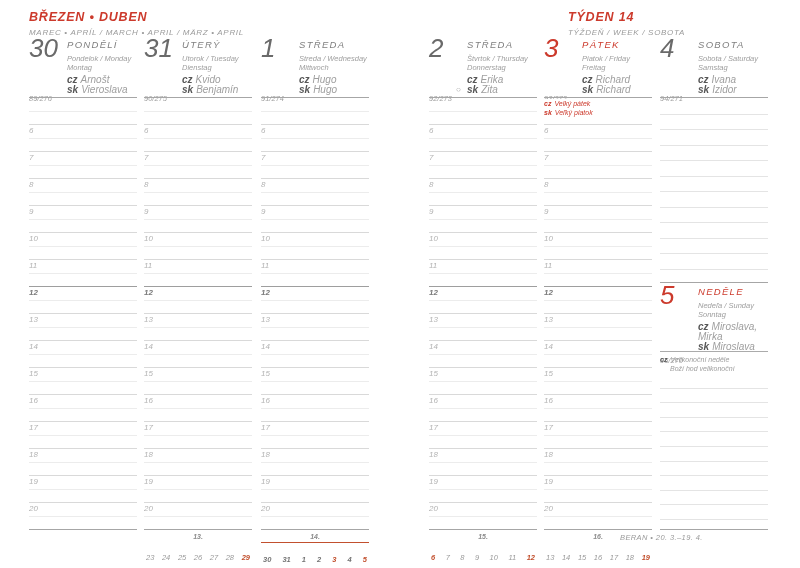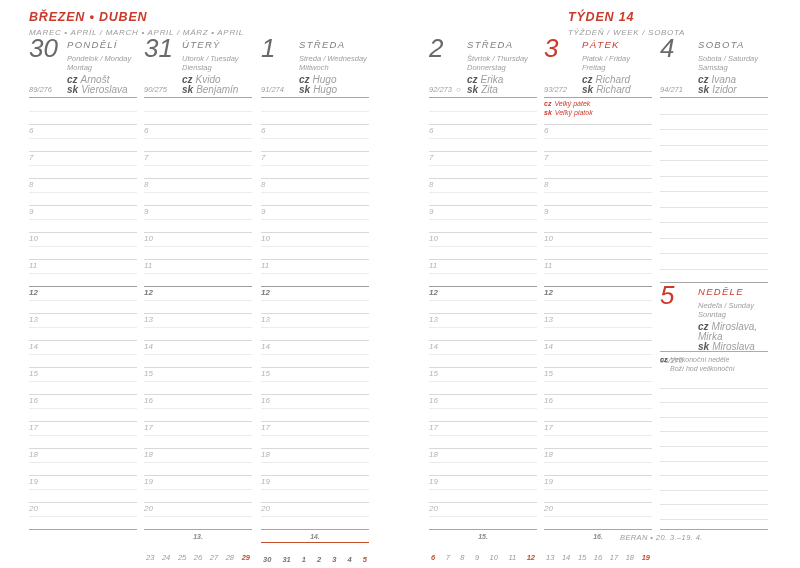--- a/index.html
+++ b/index.html
@@ -11,21 +11,21 @@
   .hdr{position:absolute;top:10px;}
   .hdr .t{font-size:12.5px;font-weight:700;letter-spacing:.8px;color:#cc3a2c;line-height:14px;}
   .hdr .s{font-size:8px;letter-spacing:.7px;color:#9b9b9b;margin-top:4px;line-height:9px;}
   .hdr-left{left:29px;}
   .hdr-right{left:568px;width:208px;text-align:left;}
 
   
   .col{position:absolute;top:38px;width:108px;height:522px;}
   .big-num{position:absolute;left:0;top:0;font-size:26px;line-height:20px;font-weight:400;color:#6a6a6a;}
   .big-num.red{color:#cc3a2c;}
-  .doy{position:absolute;left:0;top:48px;font-size:7.5px;line-height:8px;color:#9e9e9e;}
+  .doy{position:absolute;left:0;top:57px;font-size:7.5px;line-height:8px;color:#9e9e9e;}
   .moon{position:absolute;left:27px;top:48px;font-size:8px;line-height:8px;color:#9e9e9e;}
   .day-info{position:absolute;left:38px;top:2px;right:0;}
   .day-name{font-size:9.5px;letter-spacing:1.3px;color:#7f7f7f;line-height:10px;}
   .day-name.red{color:#cc3a2c;}
   .alt{font-size:7.5px;color:#9e9e9e;line-height:9px;}
   .alt1{margin-top:4px;}
   .names{margin-top:3px;}
   .nd{font-size:10px;line-height:10px;color:#9e9e9e;}
   .nd .pfx{font-weight:700;color:#565656;margin-right:3px;}
 

